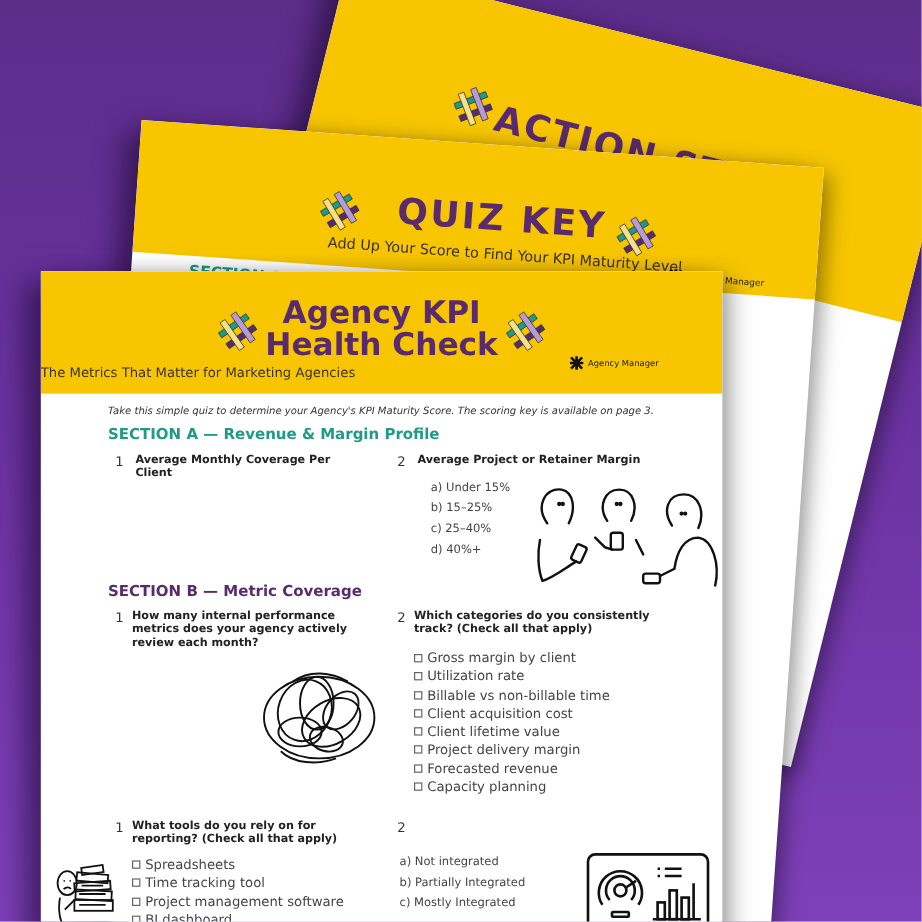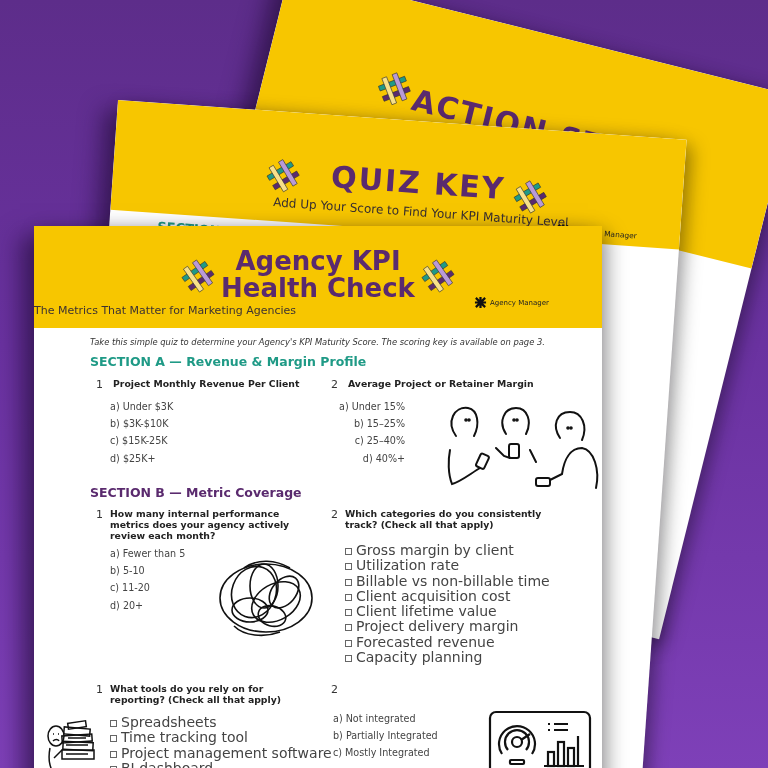--- a/index.html
+++ b/index.html
@@ -85,21 +85,21 @@
   .section-h {
     position: absolute; left: 56px; font-size: 12.5px; font-weight: bold;
   }
   .q {
     position: absolute; display: flex; gap: 7px;
   }
   .q .num { font-size: 11px; color: #333; width: 10px; }
   .q .text { font-size: 9.3px; font-weight: bold; color: #222; line-height: 11px; }
   .opts { position: absolute; font-size: 9.6px; color: #444; }
   .opts div { height: 17.2px; }
-  .checks { position: absolute; font-size: 14px; color: #444; }
+  .checks { position: absolute; font-size: 11px; color: #444; }
   .checks div { height: 15.3px; }
   .box {
     display: inline-block; width: 7px; height: 7px; border: 1px solid #666; margin-right: 4px;
     vertical-align: 0px;
   }
   .illus { position: absolute; }
 </style>
 </head>
 <body>
 
@@ -183,34 +183,28 @@
     </svg>
     <span>Agency Manager</span>
   </div>
 
   <div class="intro">Take this simple quiz to determine your Agency's KPI Maturity Score. The scoring key is available on page 3.</div>
 
   <div class="section-h" style="top:128px;color:#1f9a86;">SECTION A — Revenue &amp; Margin Profile</div>
 
   <div class="q" style="left:62px;top:152px;width:210px;">
     <span class="num">1</span>
-    <span class="text">Project Monthly Revenue Per Client</span>
-  </div>
-  <div class="opts" style="left:76px;top:175px;">
-    <div>a) Under $3K</div>
-    <div>b) $3K-$10K</div>
-    <div>c) $15K-25K</div>
-    <div>d) $25K+</div>
+    <span class="text">Average Monthly Coverage Per Client</span>
   </div>
 
   <div class="q" style="left:297px;top:152px;width:230px;">
     <span class="num">2</span>
     <span class="text">Average Project or Retainer Margin</span>
   </div>
-  <div class="opts" style="left:305px;top:175px;text-align:right;">
+  <div class="opts" style="left:325px;top:175px;">
     <div>a) Under 15%</div>
     <div>b) 15–25%</div>
     <div>c) 25–40%</div>
     <div>d) 40%+</div>
   </div>
 
   <svg class="illus" style="left:408px;top:178px;" width="162" height="92" viewBox="0 0 162 92" fill="none" stroke="#111" stroke-width="2" stroke-linecap="round">
     <path d="M14 32 C4 18 12 2 26 4 C36 6 38 20 32 32"></path>
     <circle cx="24" cy="16" r="0.8" fill="#111"></circle>
       <circle cx="27" cy="16" r="0.8" fill="#111"></circle>
@@ -227,26 +221,20 @@
     <path d="M154 84 C158 66 152 46 140 44 C128 44 122 56 120 70 L108 76"></path>
     <rect x="94" y="74" width="14" height="8" rx="2"></rect>
   </svg>
 
   <div class="section-h" style="top:259px;color:#5a2a6e;">SECTION B — Metric Coverage</div>
 
   <div class="q" style="left:62px;top:282px;width:220px;">
     <span class="num">1</span>
     <span class="text">How many internal performance metrics does your agency actively review each month?</span>
   </div>
-  <div class="opts" style="left:76px;top:322px;">
-    <div>a) Fewer than 5</div>
-    <div>b) 5-10</div>
-    <div>c) 11-20</div>
-    <div>d) 20+</div>
-  </div>
 
   <svg class="illus" style="left:180px;top:330px;" width="106" height="86" viewBox="0 0 106 86" fill="none" stroke="#111" stroke-width="1.6">
     <ellipse cx="52" cy="42" rx="46" ry="34"></ellipse>
     <ellipse cx="40" cy="36" rx="22" ry="26" transform="rotate(20 40 36)"></ellipse>
     <ellipse cx="62" cy="46" rx="26" ry="18" transform="rotate(-30 62 46)"></ellipse>
     <ellipse cx="50" cy="30" rx="14" ry="22"></ellipse>
     <ellipse cx="70" cy="36" rx="12" ry="18" transform="rotate(40 70 36)"></ellipse>
     <ellipse cx="36" cy="54" rx="18" ry="12"></ellipse>
     <ellipse cx="58" cy="60" rx="14" ry="10" transform="rotate(15 58 60)"></ellipse>
     <path d="M20 70 C30 80 50 82 66 76 M30 12 C44 2 62 4 76 12"></path>

